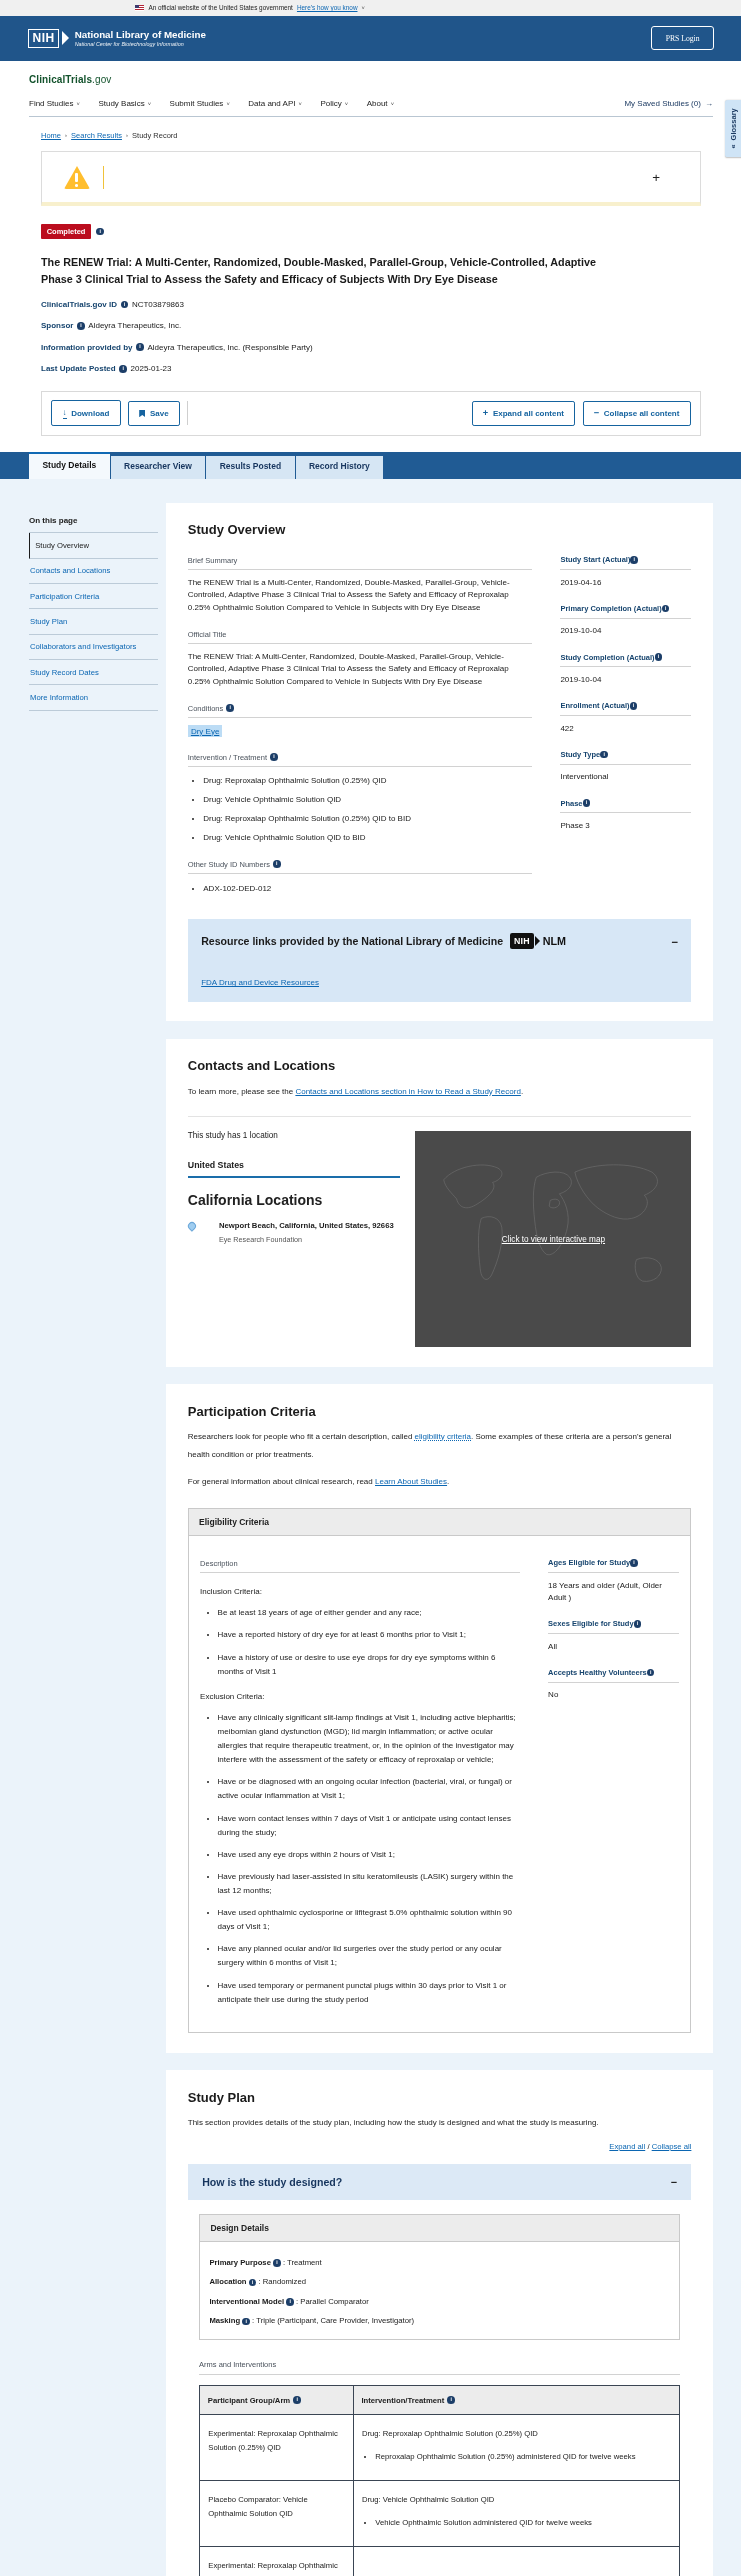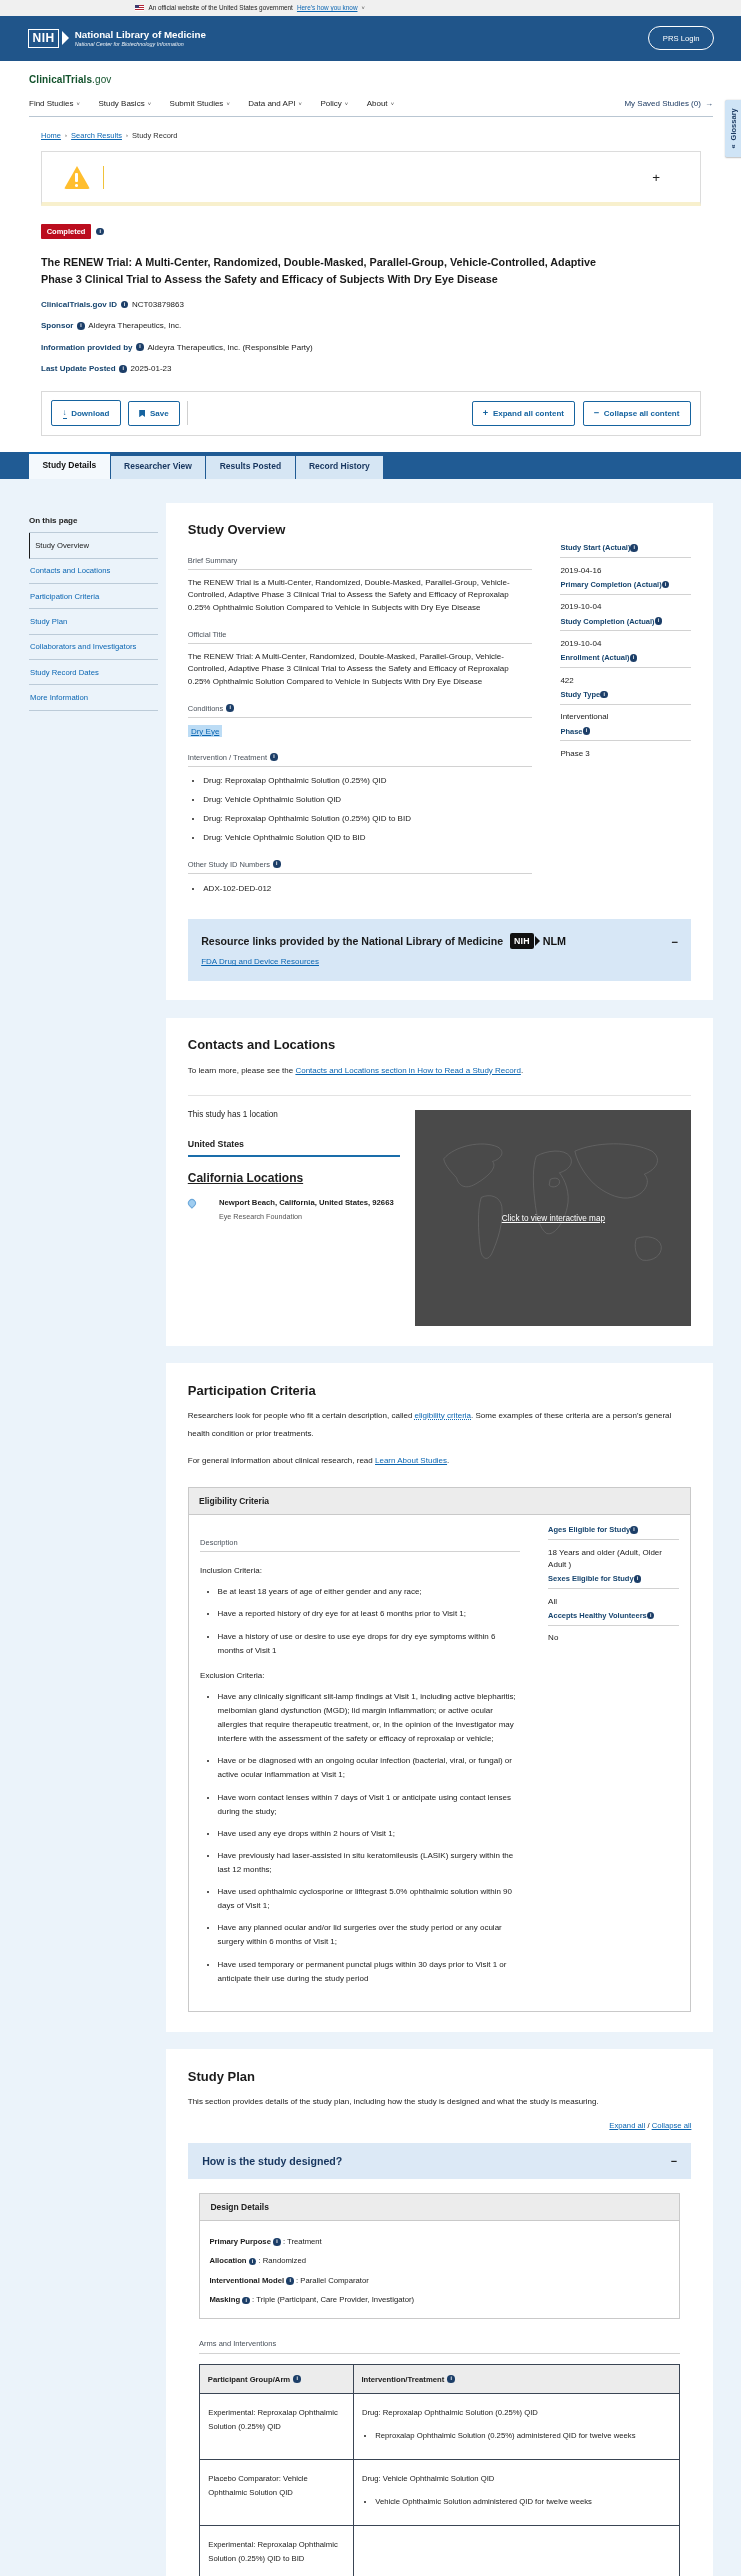--- a/index.html
+++ b/index.html
@@ -8,21 +8,21 @@
 .gov-banner{background:#f0f0f0;height:15.5px;display:flex;align-items:center;padding-left:135px;font-size:6.4px;color:#1b1b1b;gap:4.1px}
 .flag{width:9.3px;height:6.2px;background:repeating-linear-gradient(#b22234 0 1px,#fff 1px 2.1px);position:relative;flex:0 0 auto}
 .flag::before{content:"";position:absolute;left:0;top:0;width:4.1px;height:3.1px;background:#3c3b6e}
 .banner-link{color:#0b66b2;font-size:6.4px}
 .nih-header{background:#20558a;height:45px;display:flex;align-items:center;justify-content:space-between;padding:0 28px}
 .nih-logo{display:flex;align-items:center;gap:5.2px;color:#fff}
 .nih-box{border:1.5px solid #fff;font-weight:700;font-size:12px;padding:1.5px 3.6px;letter-spacing:0.5px}
 .nih-arrow{width:0;height:0;border-top:7.2px solid transparent;border-bottom:7.2px solid transparent;border-left:7.2px solid #fff;margin-left:-2.1px}
 .nih-org{font-size:9.8px;font-weight:700;line-height:1.2}
 .nih-sub{font-size:5.4px;font-style:italic;opacity:.92}
-.prs-btn{background:transparent;border:0.5px solid #fff;color:#fff;font-size:7.7px;padding:6.7px 13.4px;border-radius:12px;cursor:pointer;font-family:Liberation Sans, sans-serif}
+.prs-btn{background:transparent;border:0.5px solid #fff;color:#fff;font-size:7.7px;padding:6.7px 13.4px;border-radius:3px;cursor:pointer;font-family:Liberation Serif, serif}
 .site-head{padding:13.4px 29px 0}
 .ct-logo{font-size:10px;color:#14532d;letter-spacing:0.1px}
 .ct-logo b{font-weight:700}
 .main-nav{display:flex;align-items:flex-end;margin-top:14.4px;padding-bottom:8.2px;gap:18.5px;font-size:8px}
 .main-nav .nav-item{color:#1b1b1b;display:flex;gap:3.1px;align-items:center;cursor:pointer}
 .caret{font-size:5.7px;color:#444}
 .nav-spacer{flex:1}
 .saved{color:#16355e;font-weight:400;display:flex;gap:4.1px;align-items:center;cursor:pointer}
 .head-divider{border-bottom:0.5px solid #b9c6d2}
 .page-top{padding:0 41px;position:relative}
@@ -62,39 +62,39 @@
 .side-item a{text-decoration:none;color:#0b66b2}
 .side-item.active{color:#1b1b1b;border-left:1.5px solid #1b1b1b;padding-left:5.2px;font-weight:400}
 .main-col{flex:1;min-width:0}
 .card{background:#fff;padding:19.6px 21.6px;margin-bottom:17.5px}
 .card h2{font-size:13px;font-weight:700;color:#1b1b1b}
 .card .intro{font-size:8px;line-height:2.2;margin-top:9.3px;color:#212121}
 .two-col{display:flex;gap:28px;margin-top:3.1px}
 .col-main{flex:1;min-width:0}
 .col-facts{width:131px;flex:0 0 auto}
 .lbl{font-size:7.5px;color:#4a525c;margin-top:15.5px;padding-bottom:4.6px;border-bottom:0.5px solid #d2d2d2;display:flex;align-items:center;gap:3.1px}
-.flbl{font-size:7.5px;color:#16446e;font-weight:700;margin-top:3px;padding-bottom:4.6px;border-bottom:0.5px solid #d2d2d2;display:flex;align-items:center;gap:0}
+.flbl{font-size:7.5px;color:#16446e;font-weight:700;margin-top:15px;padding-bottom:4.6px;border-bottom:0.5px solid #d2d2d2;display:flex;align-items:center;gap:0}
 .val{font-size:8px;line-height:1.55;margin-top:6.7px;color:#212121}
 .chip{display:inline-block;background:#bcdcf5;color:#0b66b2;padding:1.5px 3.1px;margin-top:6.7px;font-size:8px;text-decoration:underline;cursor:pointer}
 ul.plain{margin:7.2px 0 0 15.5px}
 ul.plain li{font-size:8px;line-height:1.7;margin-bottom:5.2px}
 .resource-box{background:#d7e7f6;margin-top:18.5px;padding:14.4px 13.4px;position:relative}
 .res-title{display:flex;align-items:center;gap:7.2px;font-size:10.6px;font-weight:700;color:#1b1b1b;max-width:464px}
 .nlm-badge{display:inline-flex;align-items:center;gap:1px}
 .nlm-box{background:#111;color:#fff;font-weight:700;font-size:8.8px;padding:3.1px 3.6px;border-radius:2.1px;letter-spacing:0.3px}
 .nlm-arr{width:0;height:0;border-top:5.7px solid transparent;border-bottom:5.7px solid transparent;border-left:5.7px solid #111}
 .nlm-txt{font-weight:700;font-size:10.8px;color:#111;margin-left:2.1px}
 .res-minus{position:absolute;right:13.4px;top:17.5px;font-size:11.3px;font-weight:700;color:#222;cursor:pointer}
-.res-link{display:inline-block;margin-top:8px;font-size:8px}
+.res-link{display:inline-block;margin-top:29px;font-size:8px}
 .hr{border-bottom:0.5px solid #e3e3e3;margin-top:15.5px}
 .loc-flex{display:flex;gap:15.5px;margin-top:14.4px}
 .loc-left{flex:1}
 .loc-count{font-size:8.2px}
 .country{font-size:8.8px;font-weight:700;margin-top:19.6px;padding-bottom:6.2px;border-bottom:2.1px solid #1a6daa}
-.state{font-size:12px;font-weight:700;text-decoration:underline;margin-top:14.4px}
+.state{font-size:14px;font-weight:700;margin-top:14.4px}
 .loc-row{display:flex;gap:23px;margin-top:12.4px}
 .pin{width:8.2px;height:8.2px;border-radius:50% 50% 50% 0;background:#9fcdf0;border:1px solid #6aa6d8;transform:rotate(-45deg);margin-top:1px;flex:0 0 auto}
 .loc-name{font-size:7.7px;font-weight:700}
 .loc-fac{font-size:7.2px;color:#555;margin-top:5.2px}
 .map{width:276px;height:216px;background:#4a4a4a;flex:0 0 auto;position:relative;display:flex;align-items:center;justify-content:center}
 .map svg{position:absolute;inset:0}
 .map-link{color:#fff;font-size:8.2px;text-decoration:underline;z-index:2;cursor:pointer}
 .elig-panel{border:0.5px solid #c9c9c9;margin-top:17.5px}
 .panel-hd{background:#ececec;padding:8.2px 10.3px;font-size:8.5px;font-weight:700;border-bottom:0.5px solid #c9c9c9}
 .panel-bd{padding:4.1px 11.3px 17.5px}

